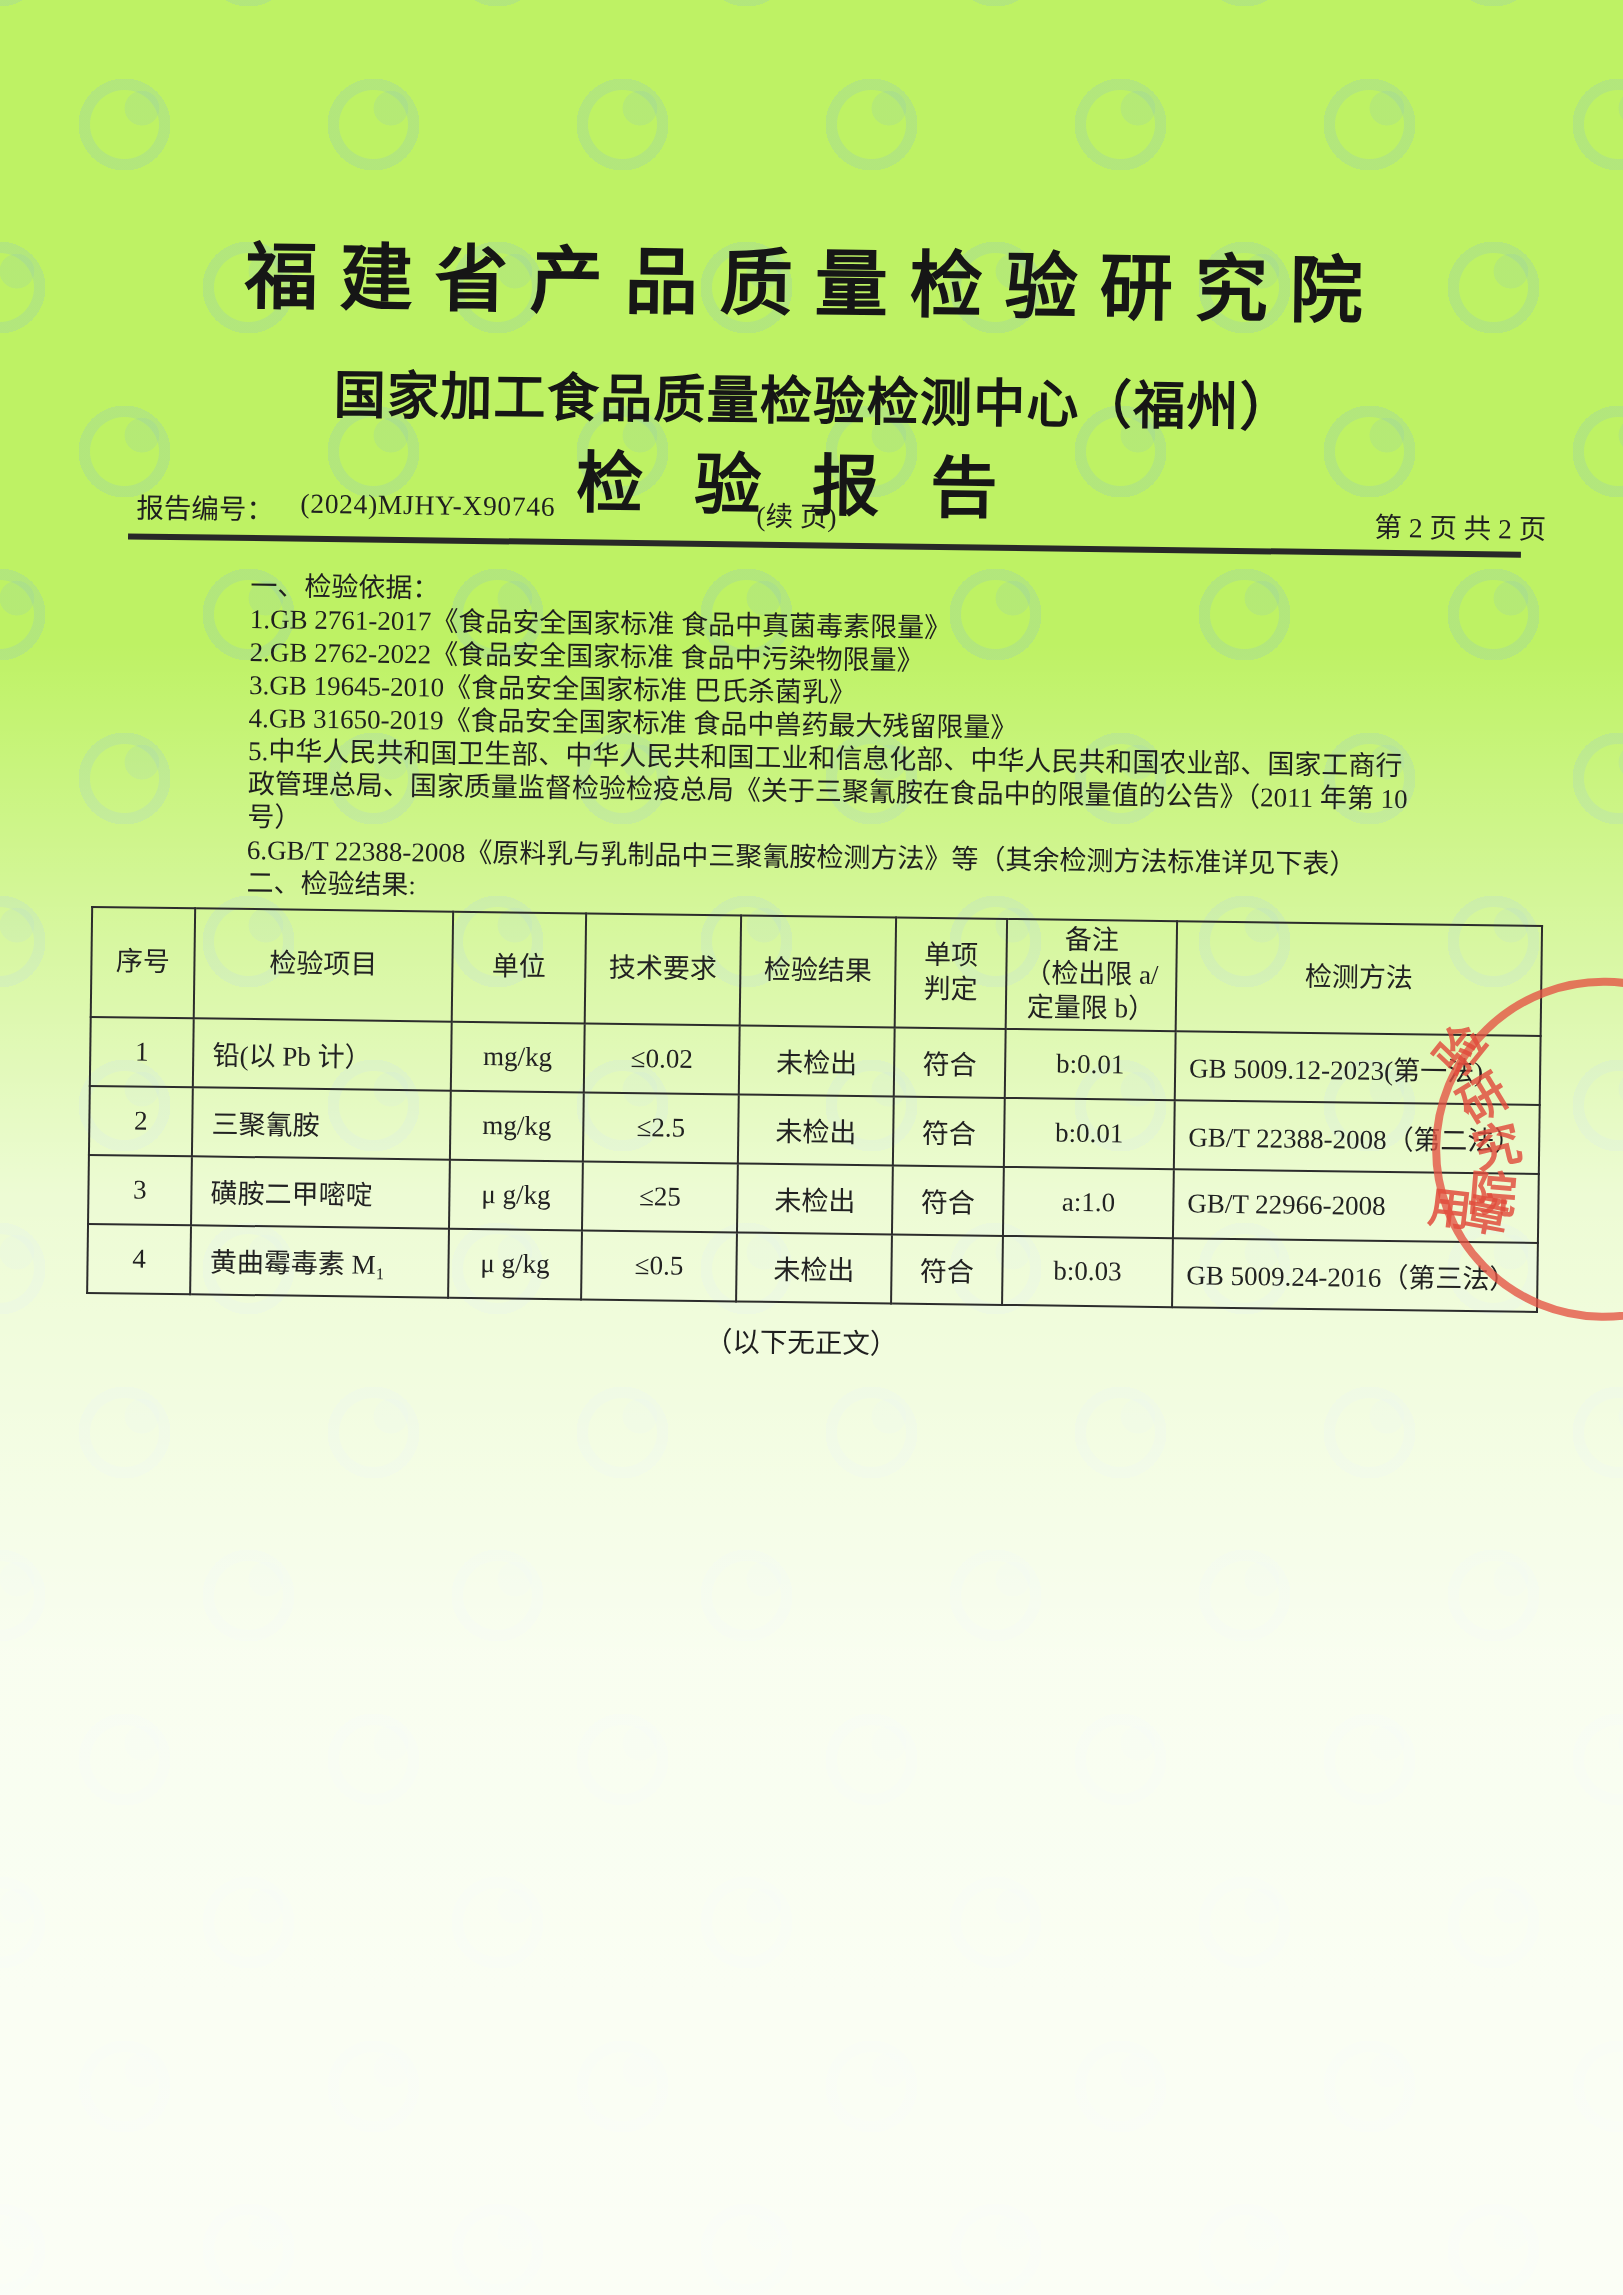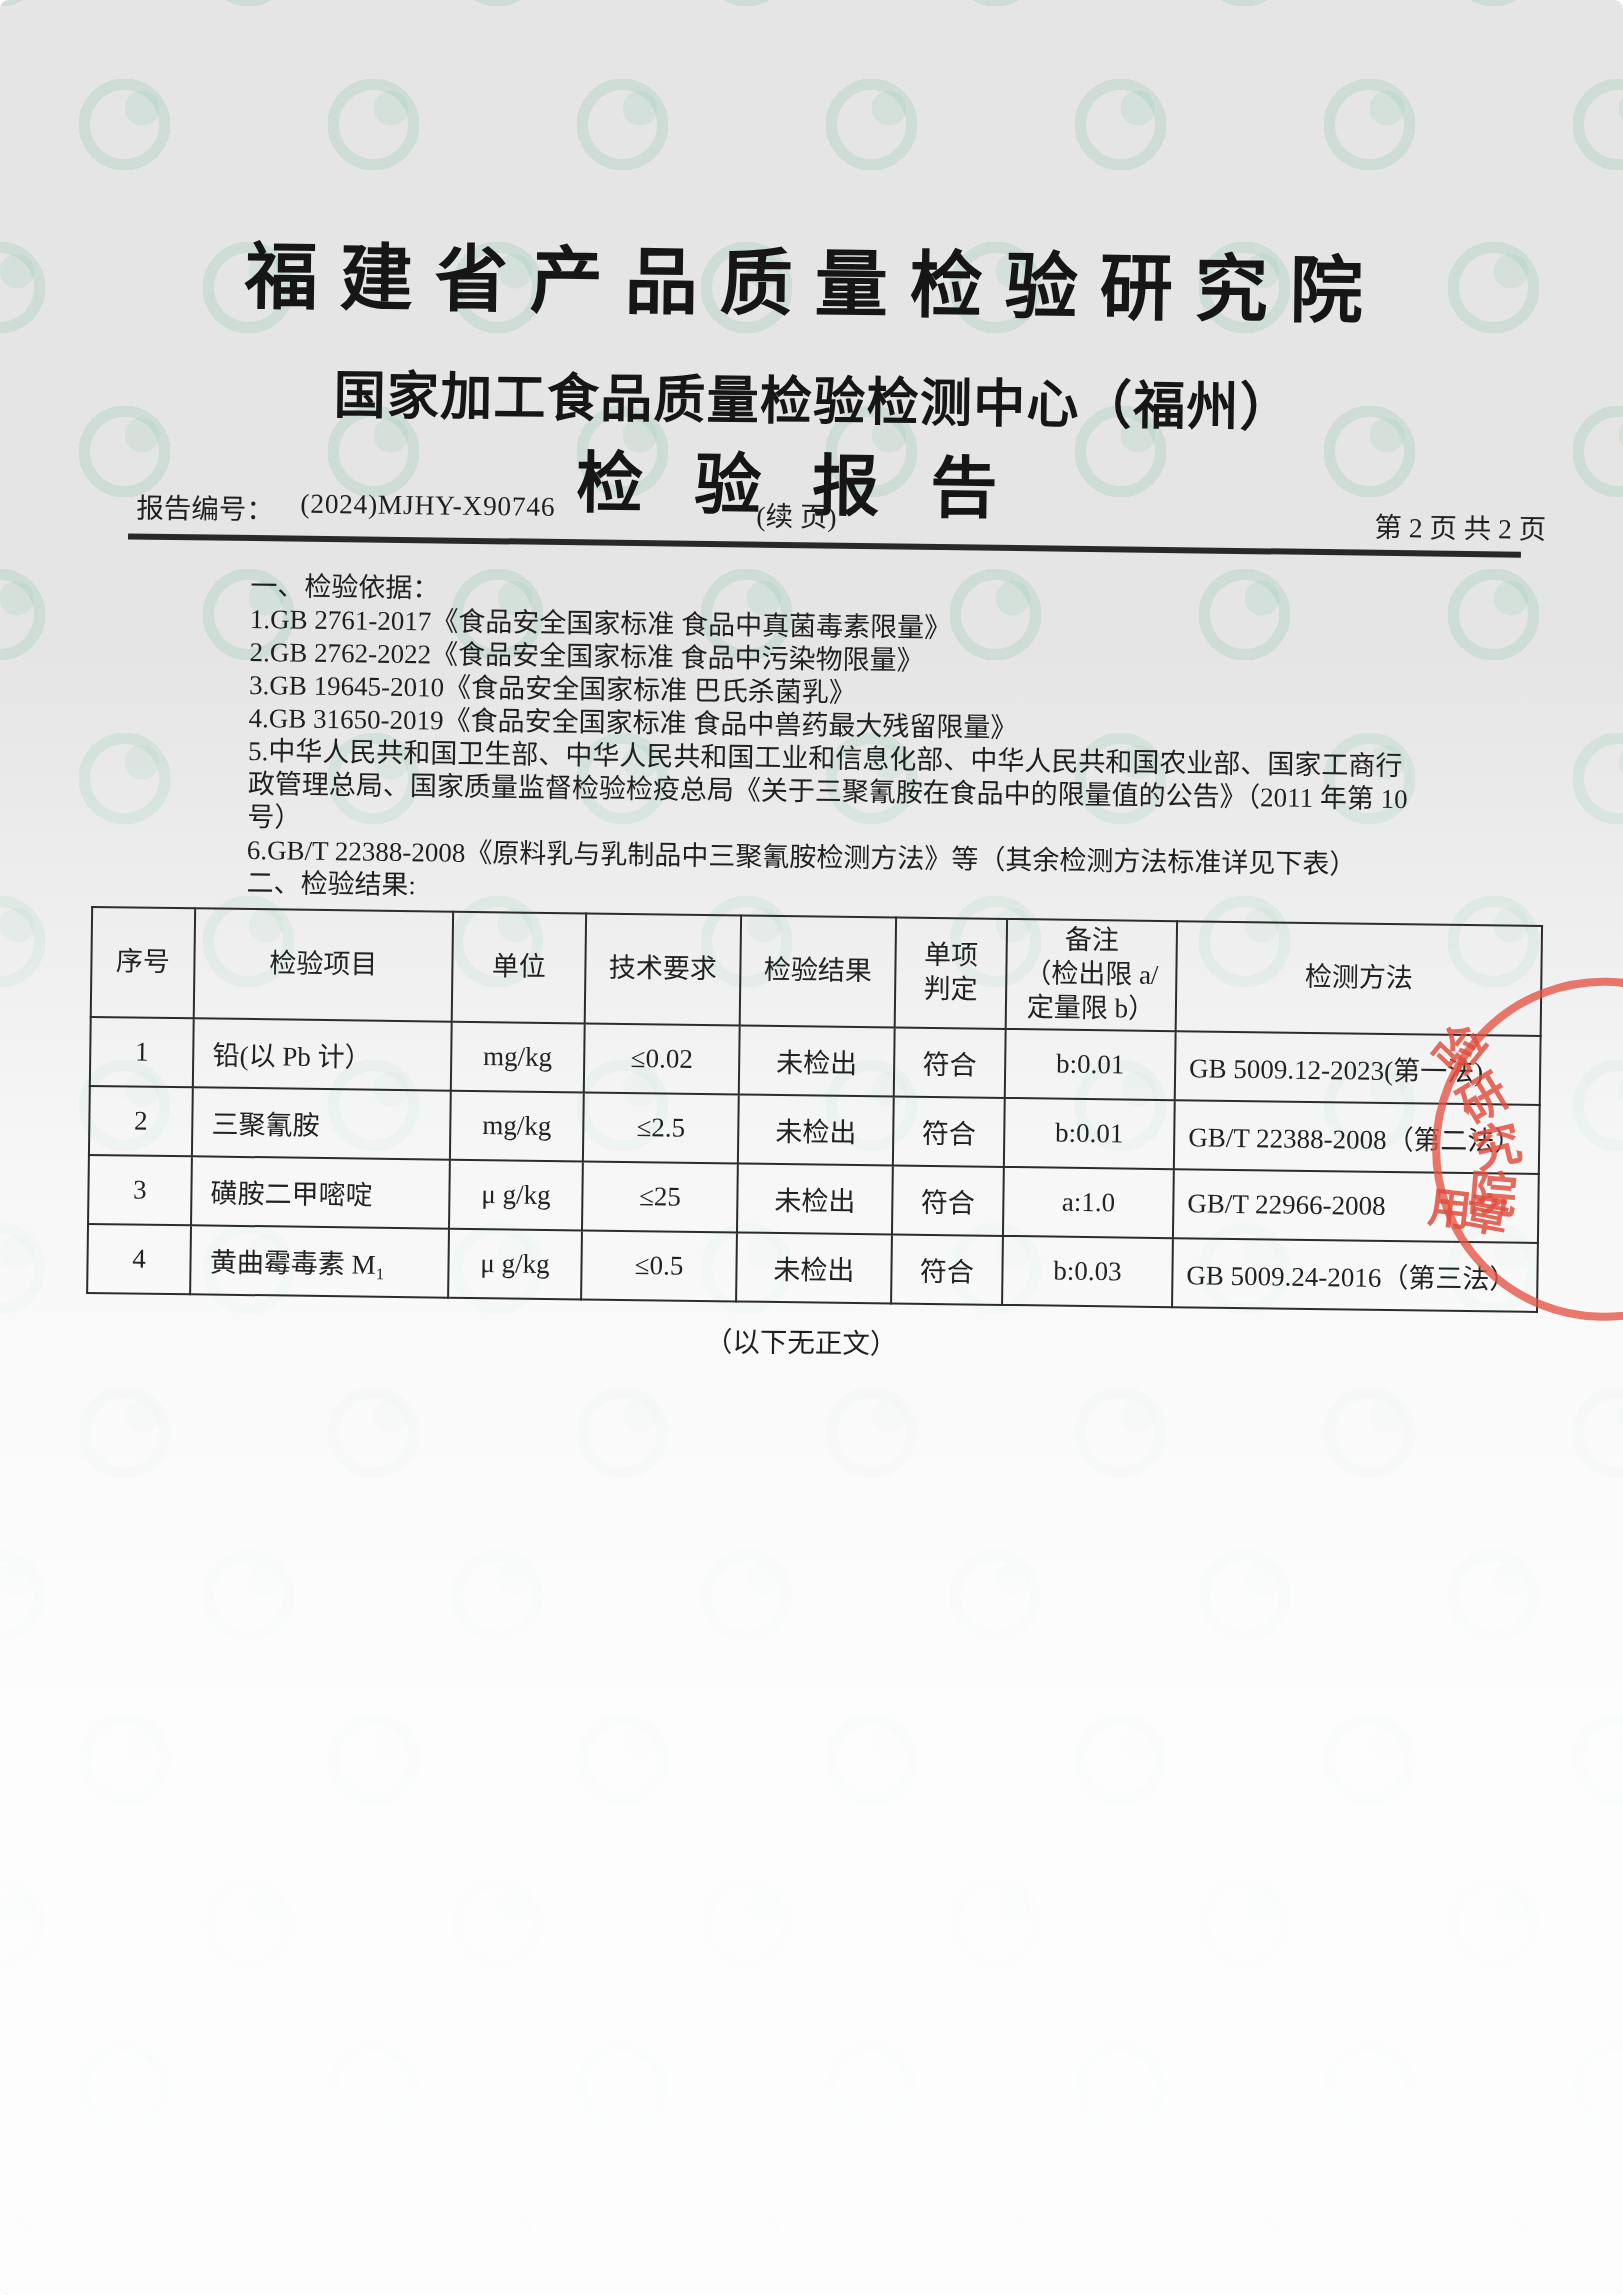--- a/index.html
+++ b/index.html
@@ -1,24 +1,23 @@
 <!DOCTYPE html>
 <html lang="zh-CN" style="font-size:10.5px"><head>
 <meta charset="utf-8">
 <title>检验报告</title>
 <style>
   html,body{margin:0;padding:0;background:#ffffff;}
   .page{
     position:relative;
     width:1623px;height:2295px;
     overflow:hidden;
-    background:#e5e5e5;
+    background:#bef264;
     font-family:"Liberation Serif","DejaVu Serif",serif;
     color:#1f1f1f;
-    border-radius:9px;
   }
   
   .watermark-layer{
     position:absolute;inset:0;
     background-image:
       radial-gradient(circle, rgba(151,204,180,0) 34px, rgba(151,204,180,0.30) 35px, rgba(151,204,180,0.30) 46px, rgba(151,204,180,0) 46px),
       radial-gradient(circle at 57% 45%, rgba(151,204,180,0.22) 0 17px, rgba(151,204,180,0) 17.7px),
       radial-gradient(circle, rgba(151,204,180,0) 34px, rgba(151,204,180,0.30) 35px, rgba(151,204,180,0.30) 46px, rgba(151,204,180,0) 46px),
       radial-gradient(circle at 57% 45%, rgba(151,204,180,0.22) 0 17px, rgba(151,204,180,0) 17.7px);
     background-size:249px 327px, 249px 327px, 249px 327px, 249px 327px;

